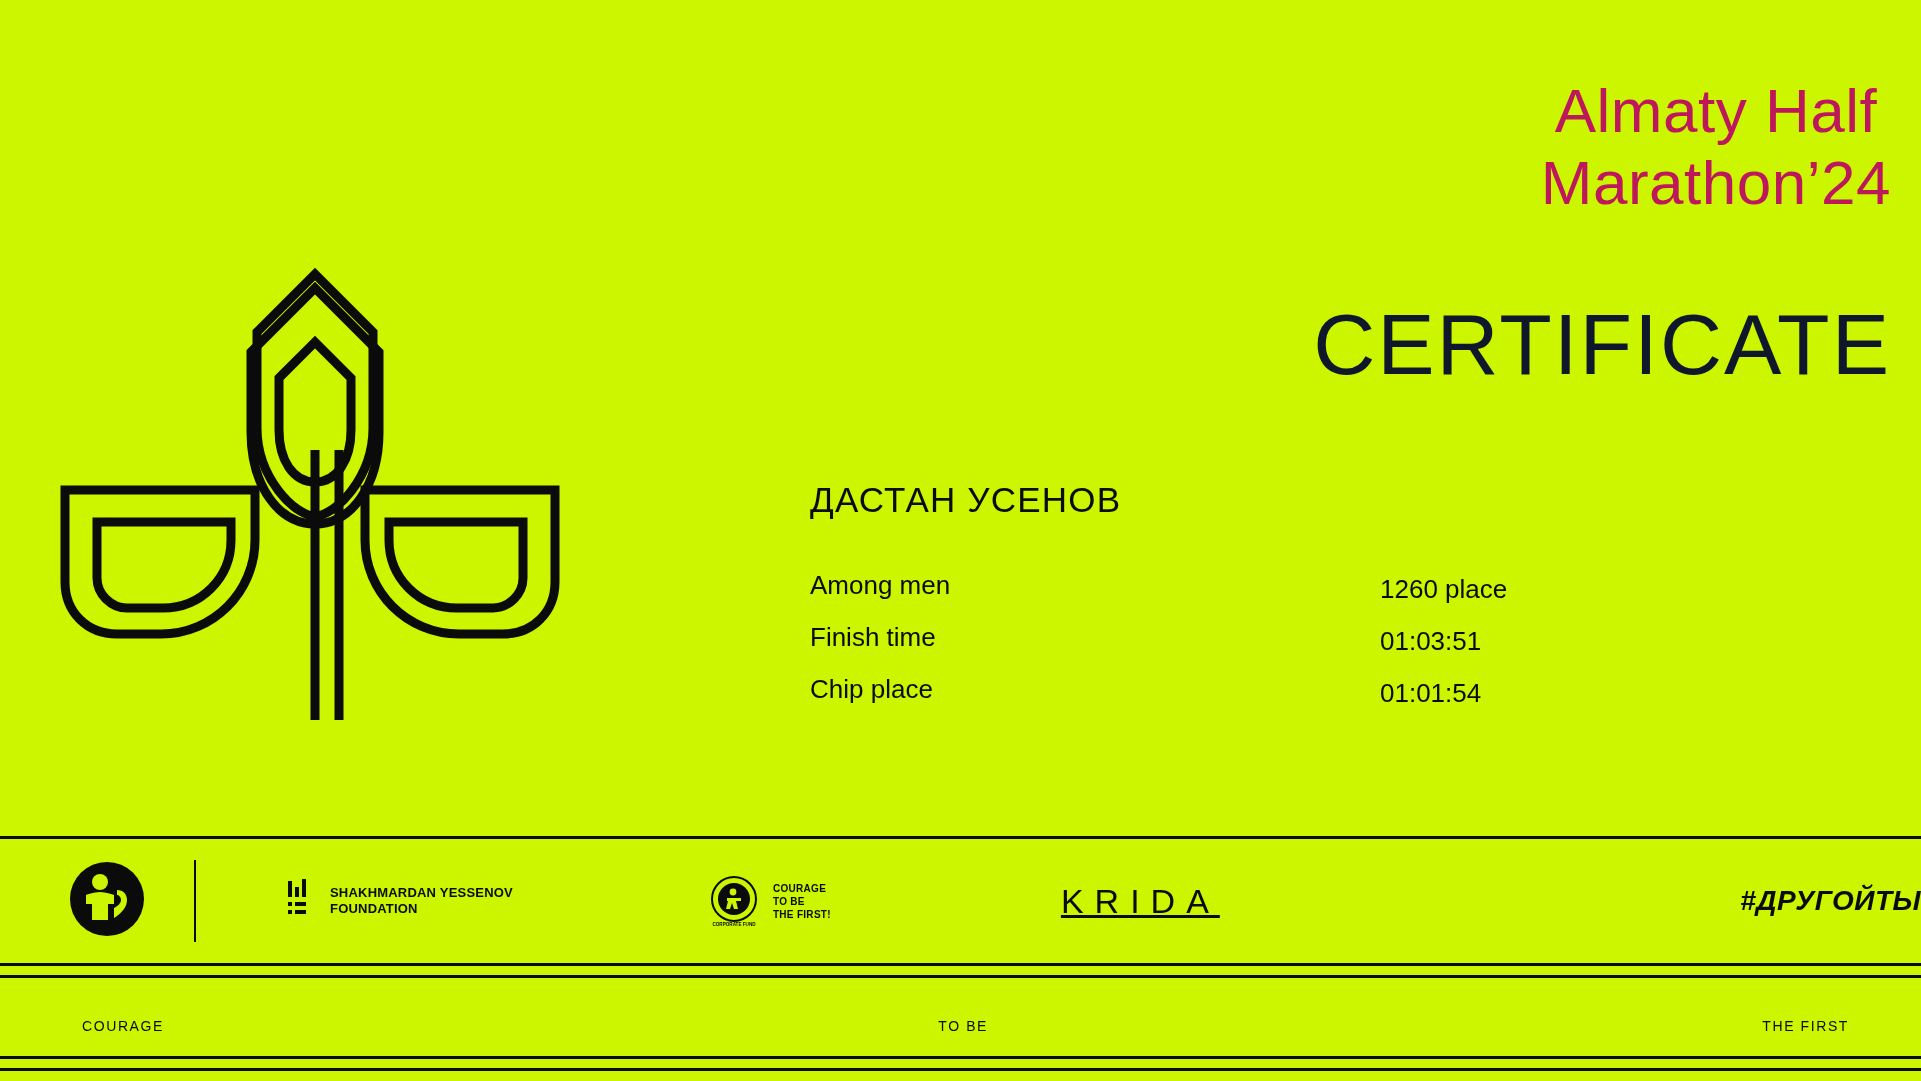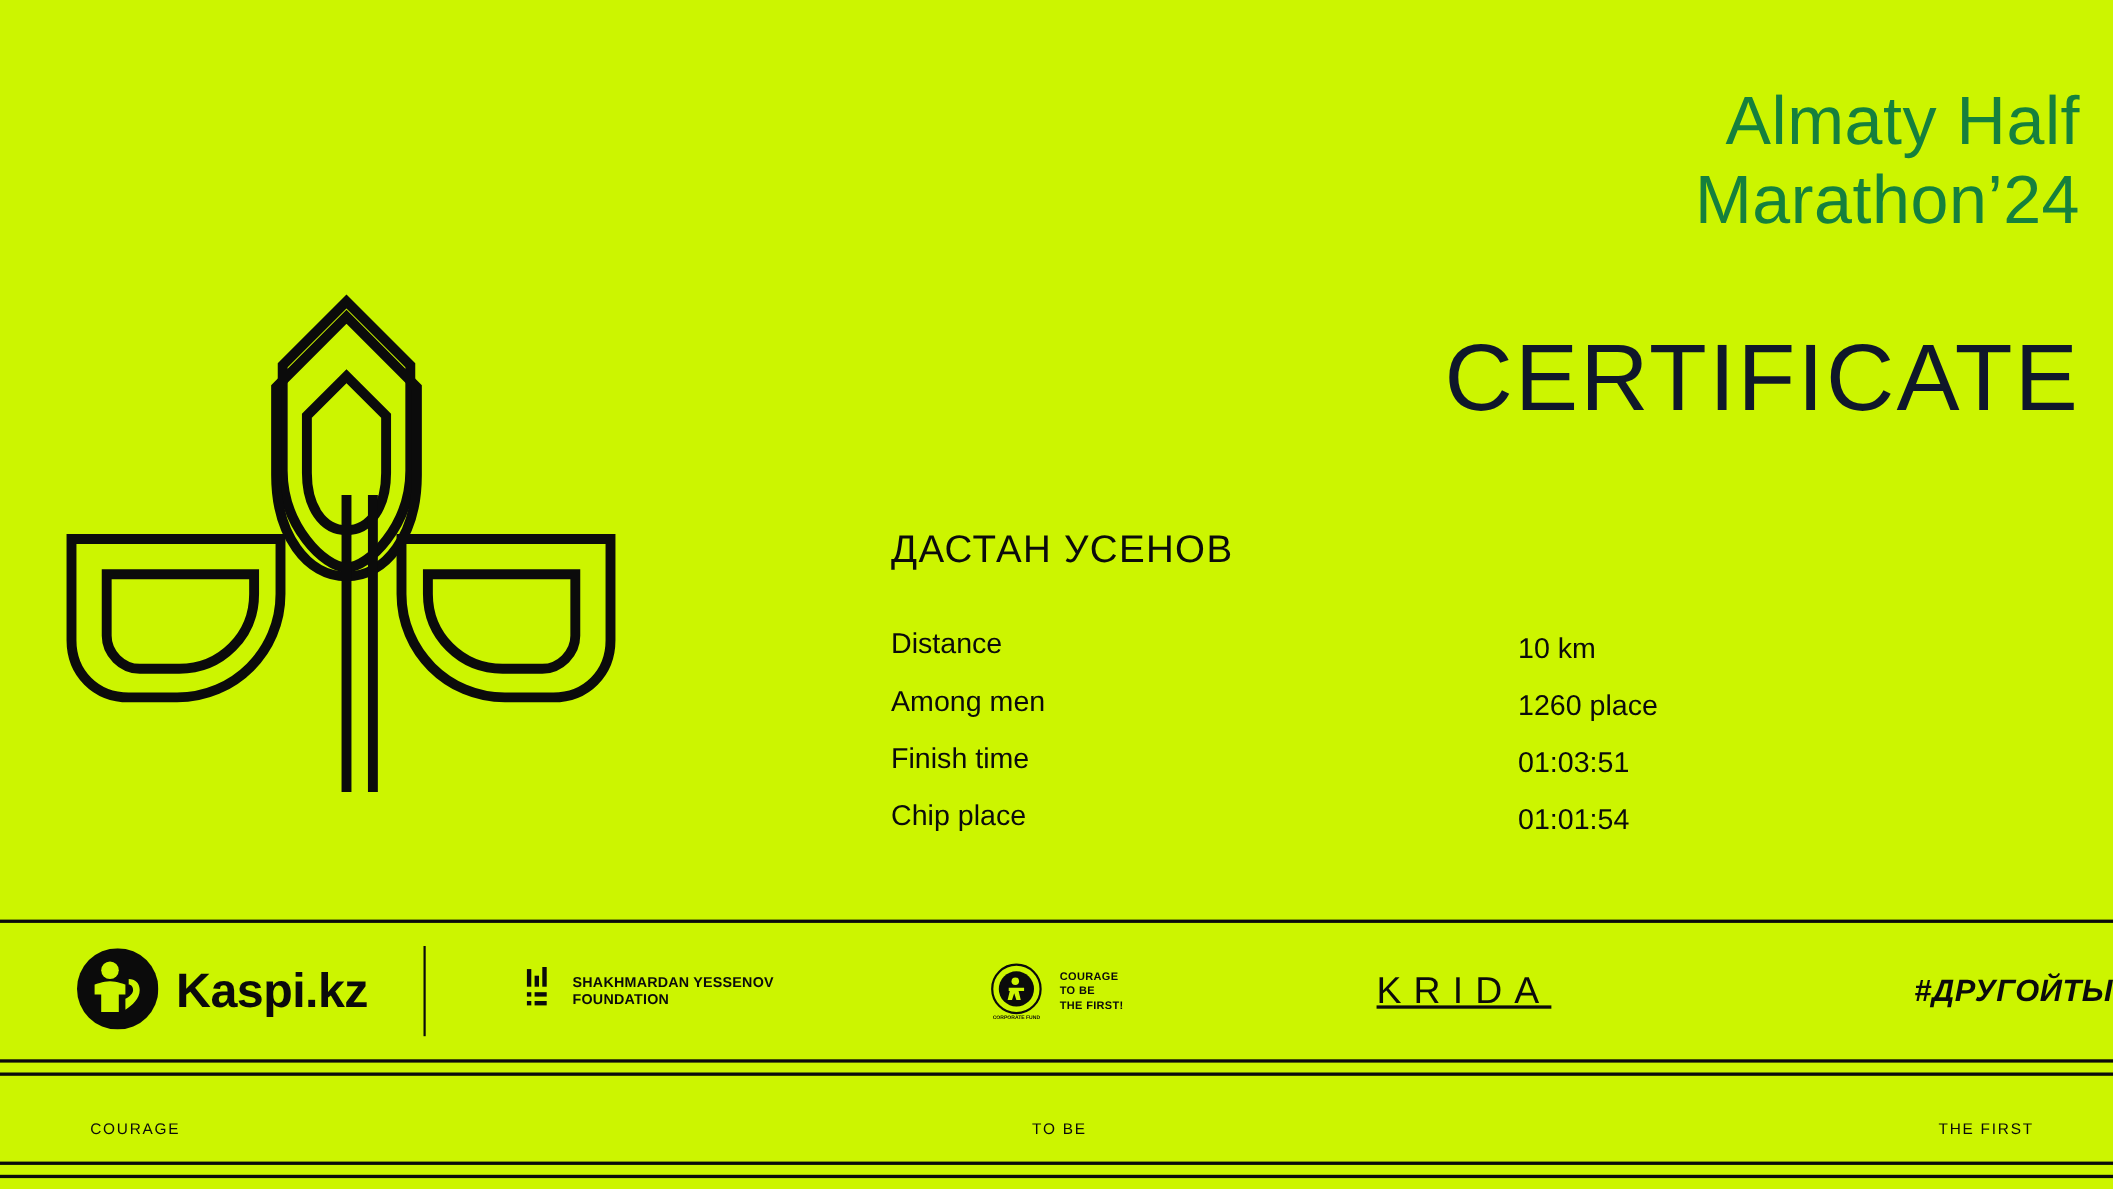--- a/index.html
+++ b/index.html
@@ -27,22 +27,22 @@
     top: 160px;
     width: 520px;
     height: 560px;
   }
 
   
   .title-block {
     position: absolute;
     right: 30px;
     top: 75px;
-    text-align: right;
-    color: #15803d;
+    text-align: center;
+    color: #be185d;
   }
   .title-line {
     font-size: 62px;
     line-height: 1.16;
     letter-spacing: 0.5px;
     font-weight: 400;
     white-space: nowrap;
   }
   .cert-word {
     position: absolute;
@@ -230,24 +230,20 @@
   <div class="title-block">
     <div class="title-line">Almaty Half</div>
     <div class="title-line">Marathon’24</div>
   </div>
 
   <div class="cert-word">CERTIFICATE</div>
 
   <div class="name">ДАСТАН УСЕНОВ</div>
 
   <div class="rows">
-    <div class="row">
-      <div class="label">Distance</div>
-      <div class="value">10 km</div>
-    </div>
     <div class="row">
       <div class="label">Among men</div>
       <div class="value">1260 place</div>
     </div>
     <div class="row">
       <div class="label">Finish time</div>
       <div class="value">01:03:51</div>
     </div>
     <div class="row">
       <div class="label">Chip place</div>
@@ -265,21 +261,20 @@
 
     <div class="kaspi">
       <span>
         <svg width="74" height="74" viewBox="0 0 74 74">
           <circle cx="37" cy="37" r="37" fill="#0b0b0b"></circle>
           <circle cx="30" cy="20" r="8" fill="#ccf500"></circle>
           <path d="M16 33 C16 33 24 30 30 30 C36 30 44 33 44 33 L44 42 L38 42 L38 58 L22 58 L22 42 L16 42 Z" fill="#ccf500"></path>
           <path d="M47 28 C53 28 57 32 57 38 C57 46 50 52 44 56 L44 46 C48 44 51 41 51 38 C51 35 49 33 47 33 Z" fill="#ccf500"></path>
         </svg>
       </span>
-      <span class="kaspi-text">Kaspi.kz</span>
     </div>
 
     <div class="divider-v"></div>
 
     <div class="yessenov">
       <span>
         <svg width="34" height="40" viewBox="0 0 34 40" fill="#0b0b0b">
           <rect x="2" y="2" width="4" height="16"></rect>
           <rect x="9" y="8" width="4" height="10"></rect>
           <rect x="16" y="0" width="4" height="18"></rect>

